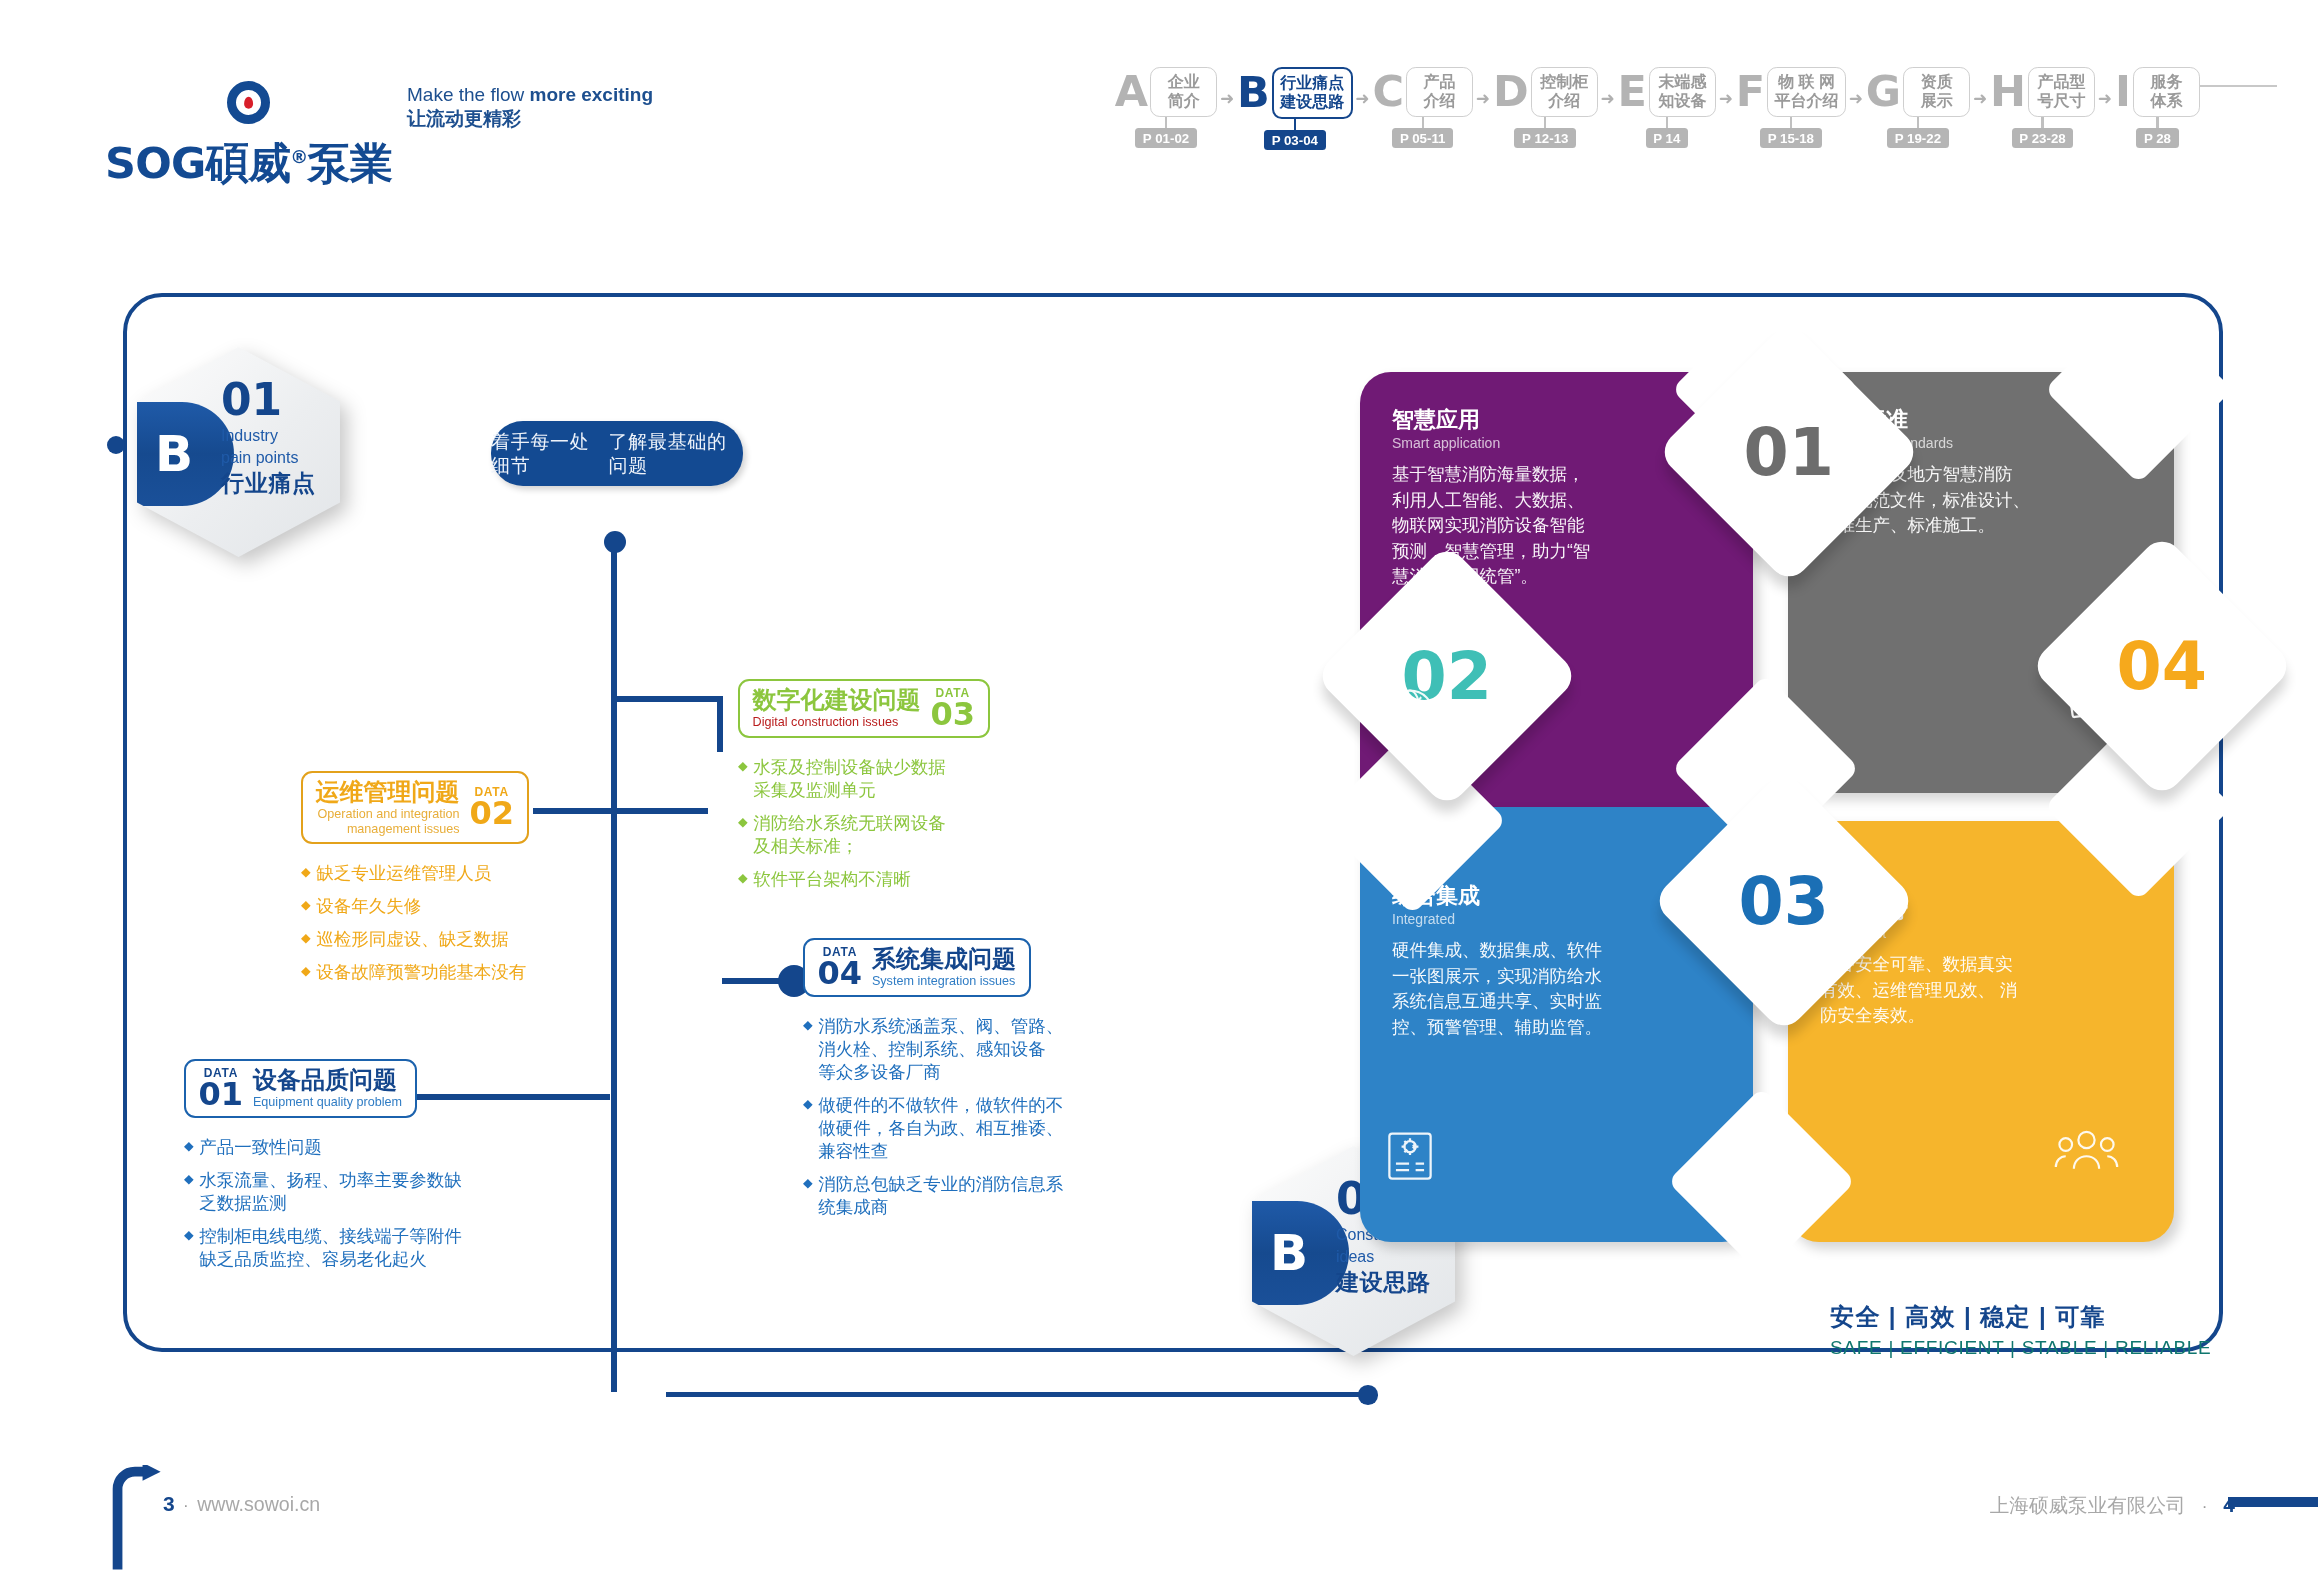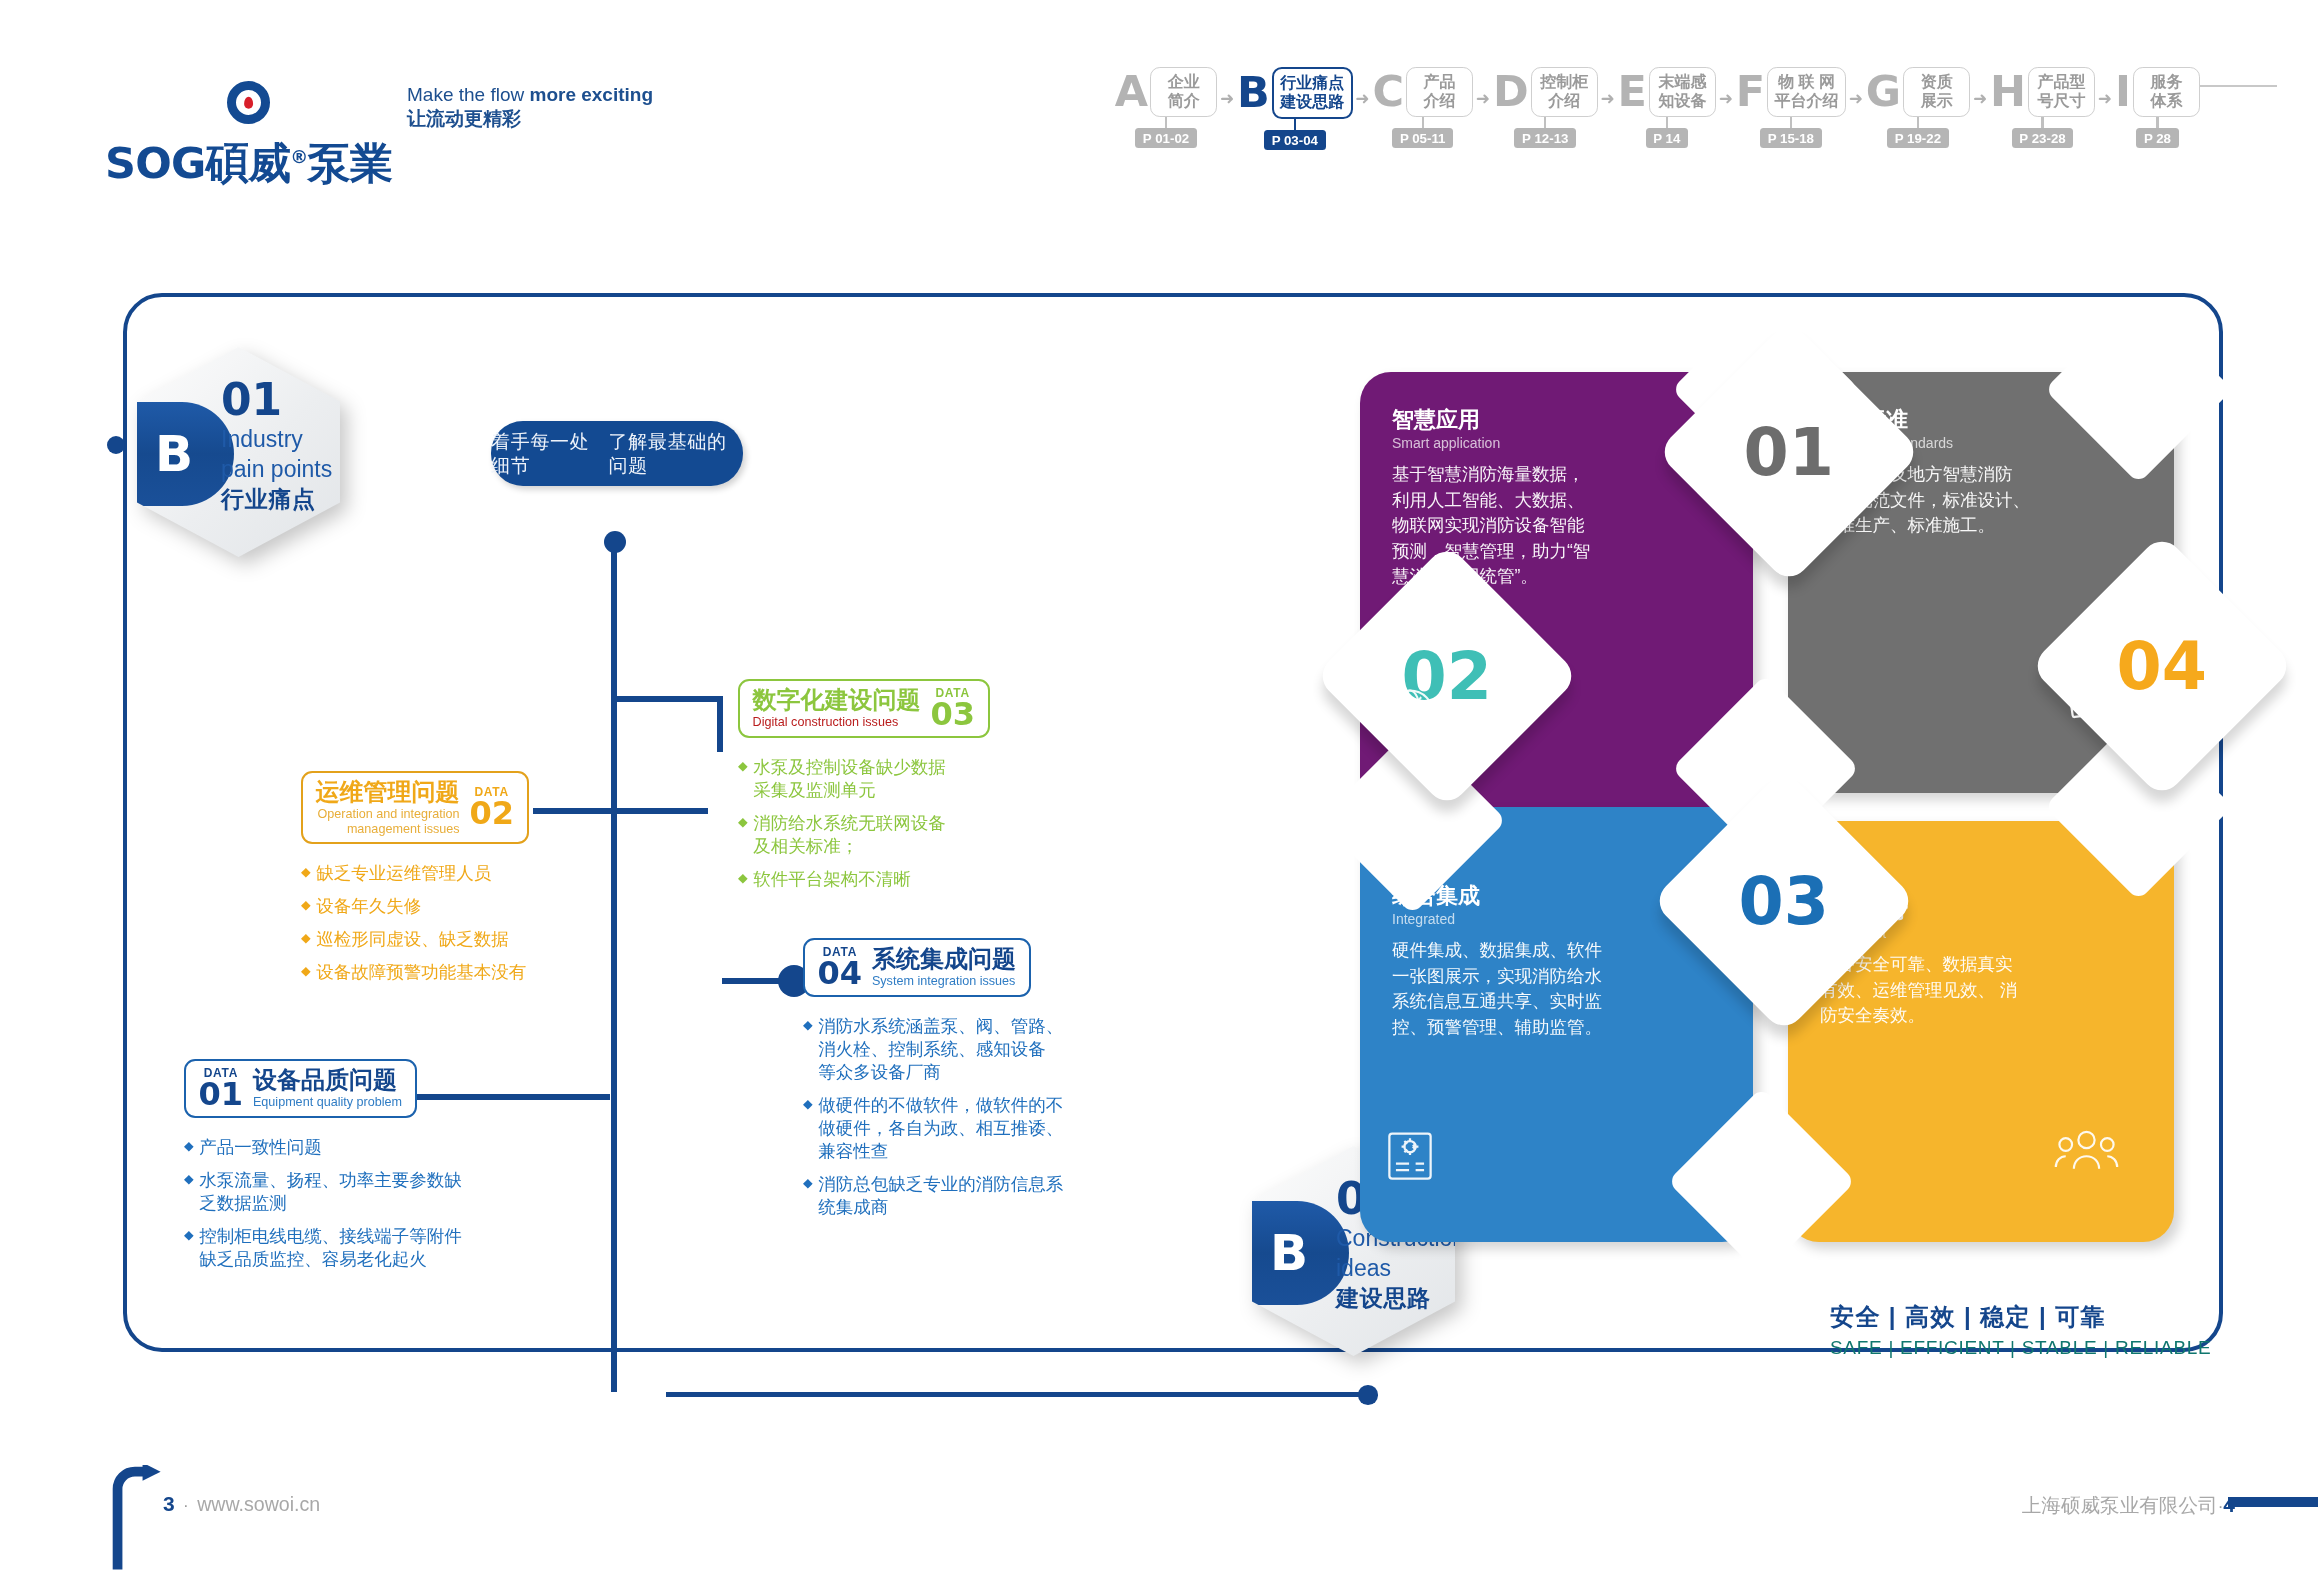--- a/index.html
+++ b/index.html
@@ -85,21 +85,21 @@
     background:linear-gradient(135deg,#fdfdfd 0%,#eceef0 55%,#e2e5e8 100%); }
   .hex-tab { position:absolute; left:0; top:55px; width:97px; height:104px;
     background:linear-gradient(180deg,#1f5aa8 0%,#164a8f 50%,#1a5099 100%);
     border-radius:0 53px 53px 0; }
   .hex-tab span { position:absolute; left:18px; top:50%; transform:translateY(-50%);
     color:#fff; font-size:50px; font-weight:bold; font-family:"DejaVu Sans",sans-serif;
     line-height:1; }
   .hex-body { position:absolute; left:84px; top:31px; }
   .hex-num { font-size:44px; font-weight:bold; color:#14468c; line-height:1;
     font-family:"DejaVu Sans",sans-serif; }
-  .hex-en { font-size:23px; color:#1f5aa8; line-height:1.08; margin-top:4.9px;
+  .hex-en { font-size:16px; color:#1f5aa8; line-height:1.08; margin-top:4.9px;
     white-space:nowrap; }
   .hex-cn { font-size:23px; color:#14468c; font-weight:bold; margin-top:2.1px;
     letter-spacing:0.7px; white-space:nowrap; }
 
   #hex1 { left:137px; top:347px; }
   #hex2 { left:1252px; top:1146px; }
 
   
   #pill { left:491px; top:421px; width:252px; height:65px; background:#134a92;
     border-radius:32px; display:flex; flex-direction:row; align-items:center;
@@ -188,21 +188,21 @@
     white-space:nowrap; }
   #slogan .s2 { font-size:19px; color:#0f766e; letter-spacing:0.7px; margin-top:4.2px;
     white-space:nowrap; }
 
   
   #foot-arrow { left:112px; top:1465px; }
   #foot-left { left:163px; top:1492px; display:flex; align-items:baseline; gap:8.4px; }
   #foot-left .pg { font-size:21px; font-weight:bold; color:#14468c; }
   #foot-left .dot { font-size:17px; color:#9a9a9a; }
   #foot-left .url { font-size:19.6px; color:#a8a8a8; }
-  #foot-right { right:84px; top:1492px; display:flex; align-items:baseline; gap:0; }
+  #foot-right { right:84px; top:1492px; display:flex; align-items:baseline; gap:16px; }
   #foot-right .co { font-size:19.6px; color:#a8a8a8; white-space:nowrap; }
   #foot-right .dot { font-size:17px; color:#9a9a9a; }
   #foot-right .pg { font-size:21px; font-weight:bold; color:#14468c; }
   #foot-bar { right:0; top:1497px; width:91px; height:9.8px; background:#14468c; }
 </style>
 </head>
 <body>
 
 <div id="header" class="abs">
 

